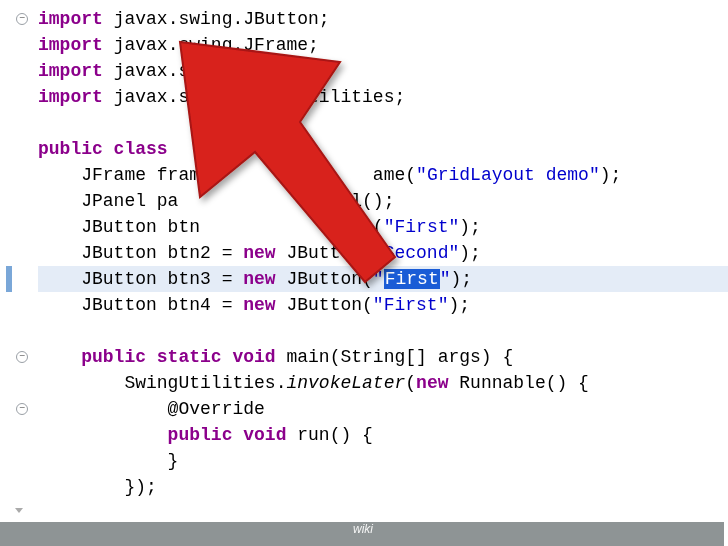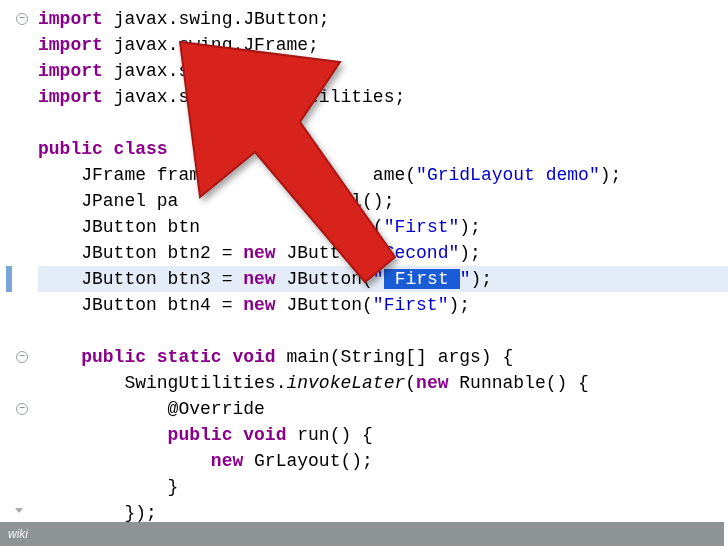--- a/index.html
+++ b/index.html
@@ -52,39 +52,40 @@
   .hl-margin {
     position: absolute;
     left: 6px;
     width: 6px;
     height: 26px;
     background: #7aa7d8;
   }
   .selected {
     background: #1a5cd6;
     color: #fff;
-    padding: 0 11px;
+    padding: 0 1px;
   }
   .arrow {
     position: absolute;
     top: 32px;
     left: 140px;
     z-index: 5;
   }
   .footer {
     position: absolute;
     bottom: 0; left: 0; right: 4px;
     height: 24px;
     background: #8e9495;
     color: #fff;
     font-family: Arial, sans-serif;
     font-size: 13px;
     display: flex;
     align-items: center;
     padding-left: 8px;
+    flex-direction: column;
   }
   .footer .brand { font-style: italic; font-size: 12px; margin-right: 6px; opacity: .9; }
   .footer .title { font-weight: bold; letter-spacing: .2px; }
   .tri {
     position: absolute;
     left: 16px;
     width: 0; height: 0;
     border-left: 5px solid #aaa;
     border-top: 4px solid transparent;
     border-bottom: 4px solid transparent;
@@ -118,21 +119,20 @@
   <div class="line"><span>    JPanel pa</span>               <span>el();</span></div>
   <div class="line"><span>    JButton btn</span>               <span>n(</span><span class="str">"First"</span>);</div>
   <div class="line"><span>    JButton btn2 = </span><span class="kw">new</span><span> JButton(</span><span class="str">"Second"</span>);</div>
   <div class="line hl-line"><span>    JButton btn3 = </span><span class="kw">new</span><span> JButton(</span><span class="str">"</span><span class="selected">First</span><span class="str">"</span>);</div>
   <div class="line"><span>    JButton btn4 = </span><span class="kw">new</span><span> JButton(</span><span class="str">"First"</span>);</div>
   <div class="line"> </div>
   <div class="line"><span class="kw">    public static void</span><span> main(String[] args) {</span></div>
   <div class="line"><span>        SwingUtilities.</span><span class="ital">invokeLater</span><span>(</span><span class="kw">new</span><span> Runnable() {</span></div>
   <div class="line"><span class="ann">            @Override</span></div>
   <div class="line"><span class="kw">            public void</span><span> run() {</span></div>
-  <div class="line"><span class="kw">                new</span><span> GrLayout();</span></div>
   <div class="line"><span>            }</span></div>
   <div class="line"><span>        });</span></div>
 </div>
 
 <svg class="arrow" width="280" height="260">
   <defs>
     <filter id="sh" x="-20%" y="-20%" width="150%" height="150%">
       <feDropShadow dx="3" dy="4" stdDeviation="3" flood-opacity="0.35"></feDropShadow>
     </filter>
   </defs>

